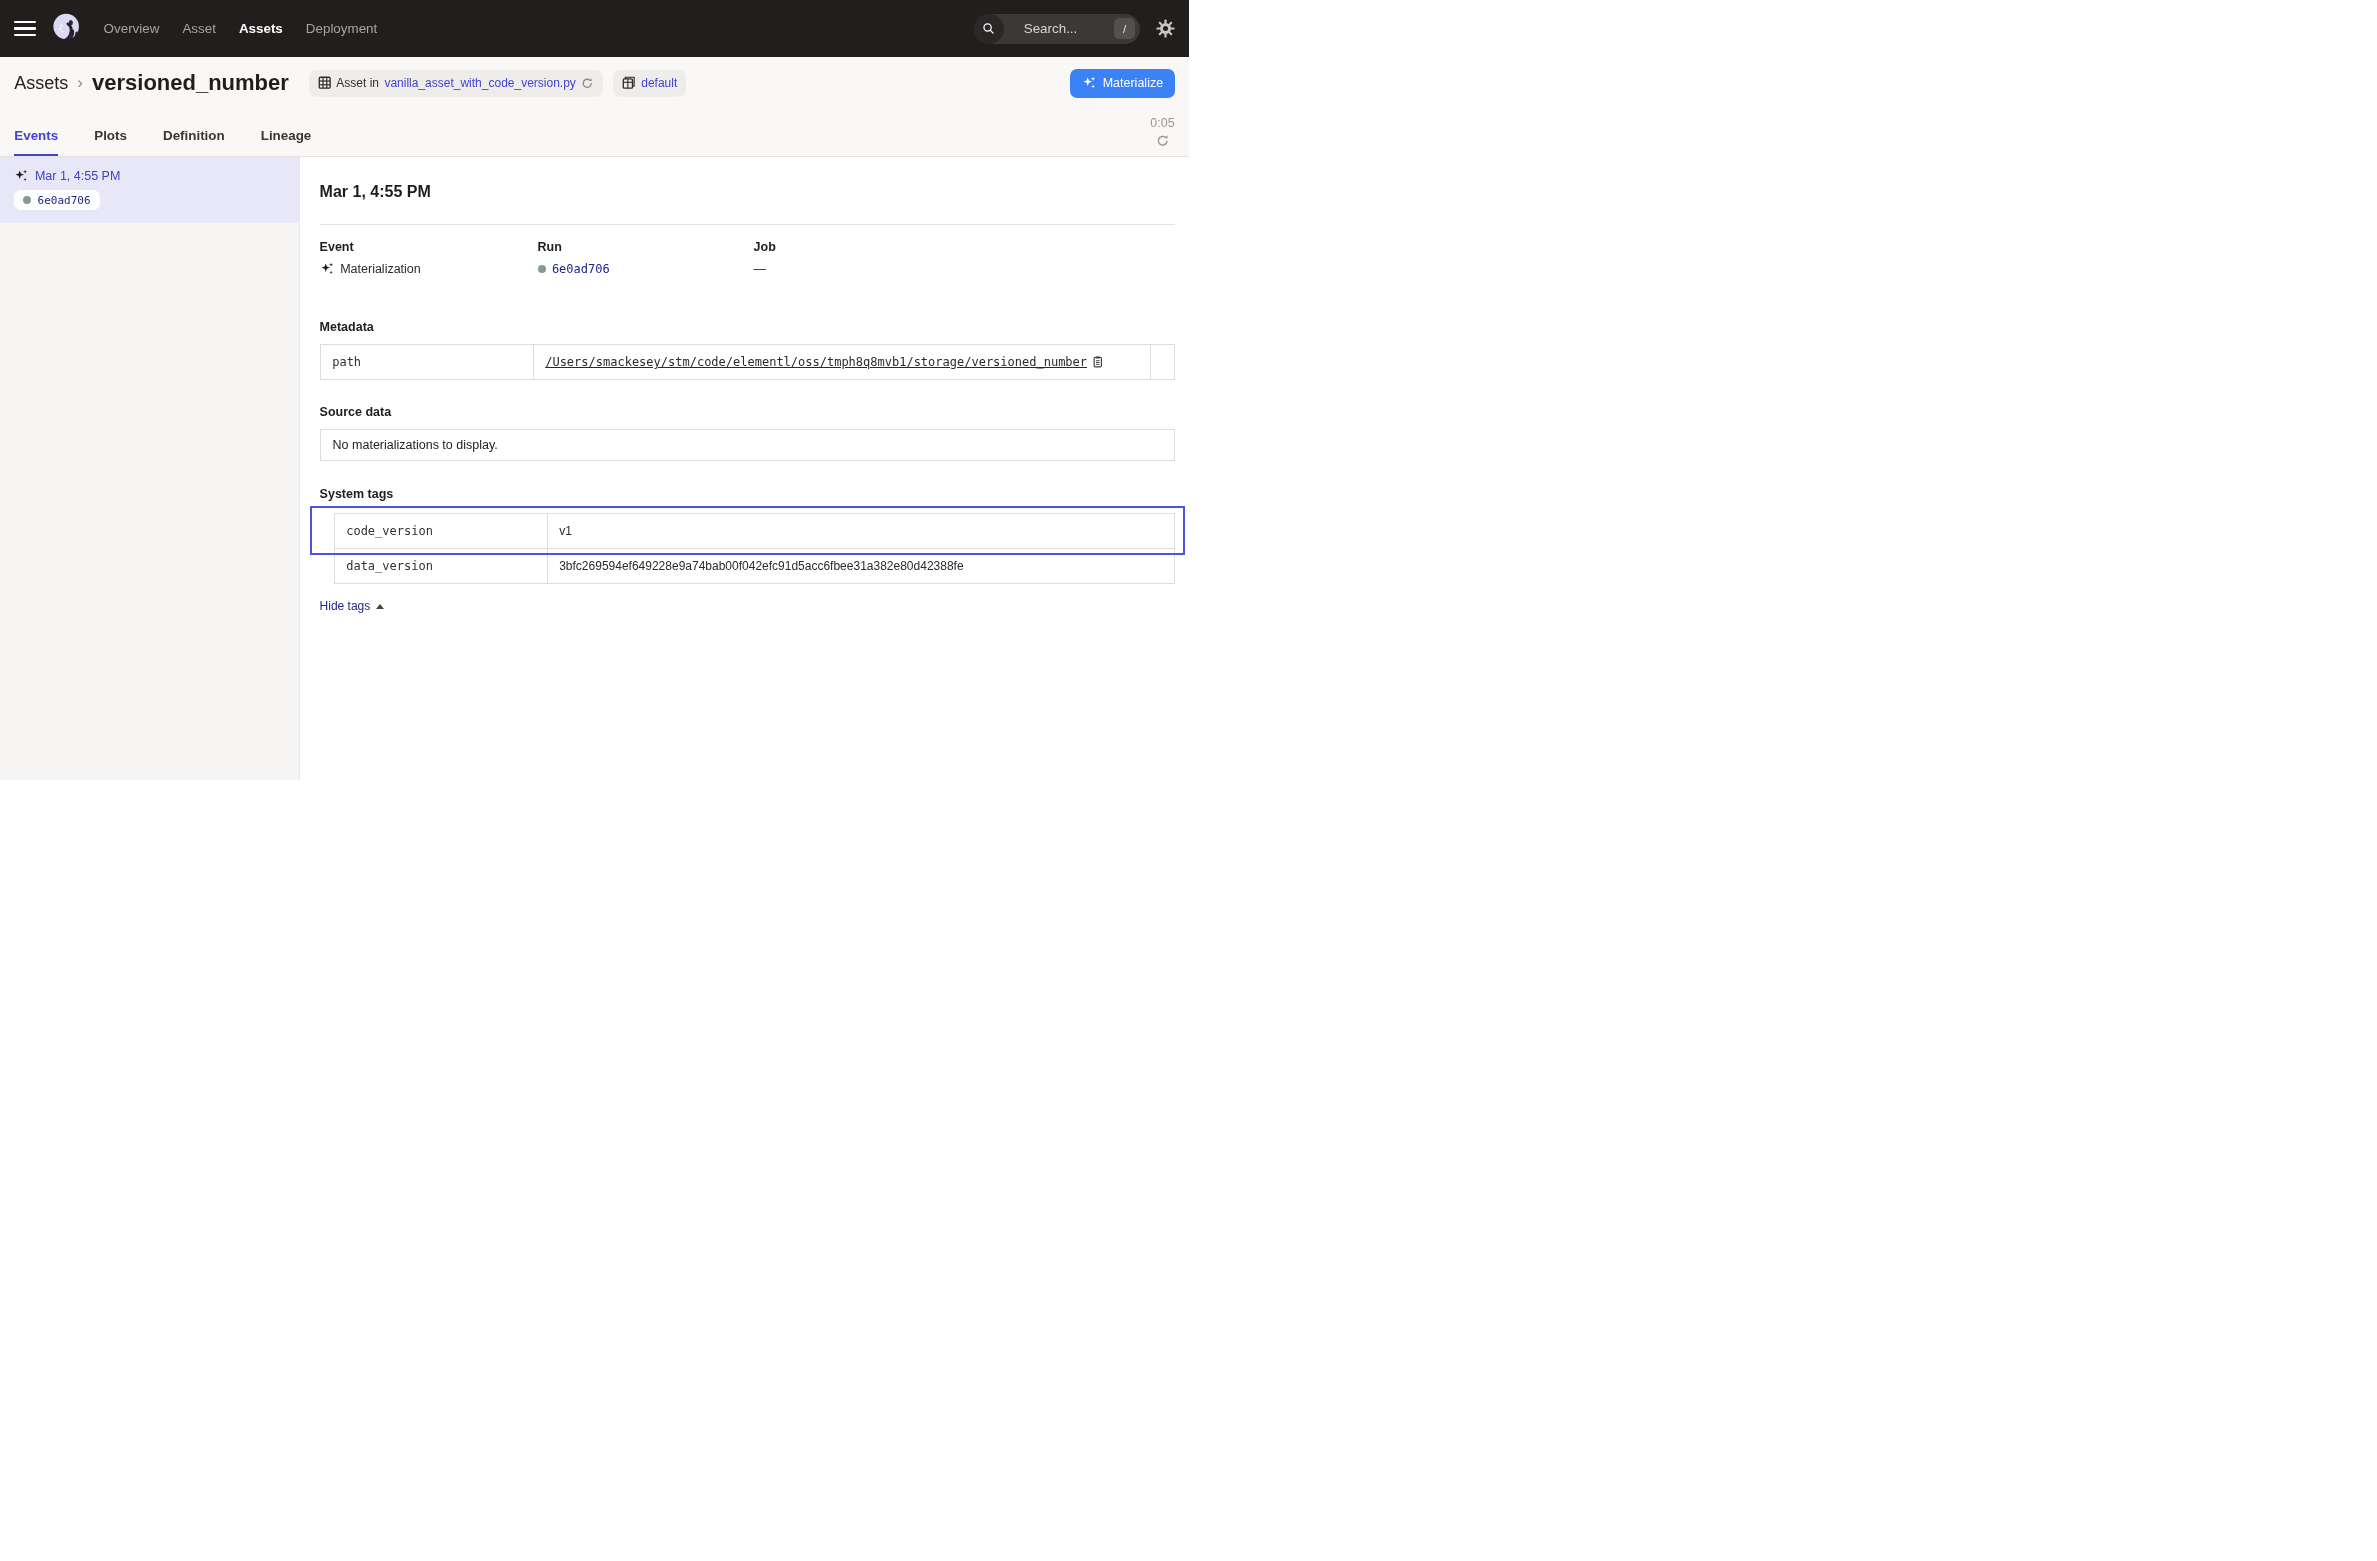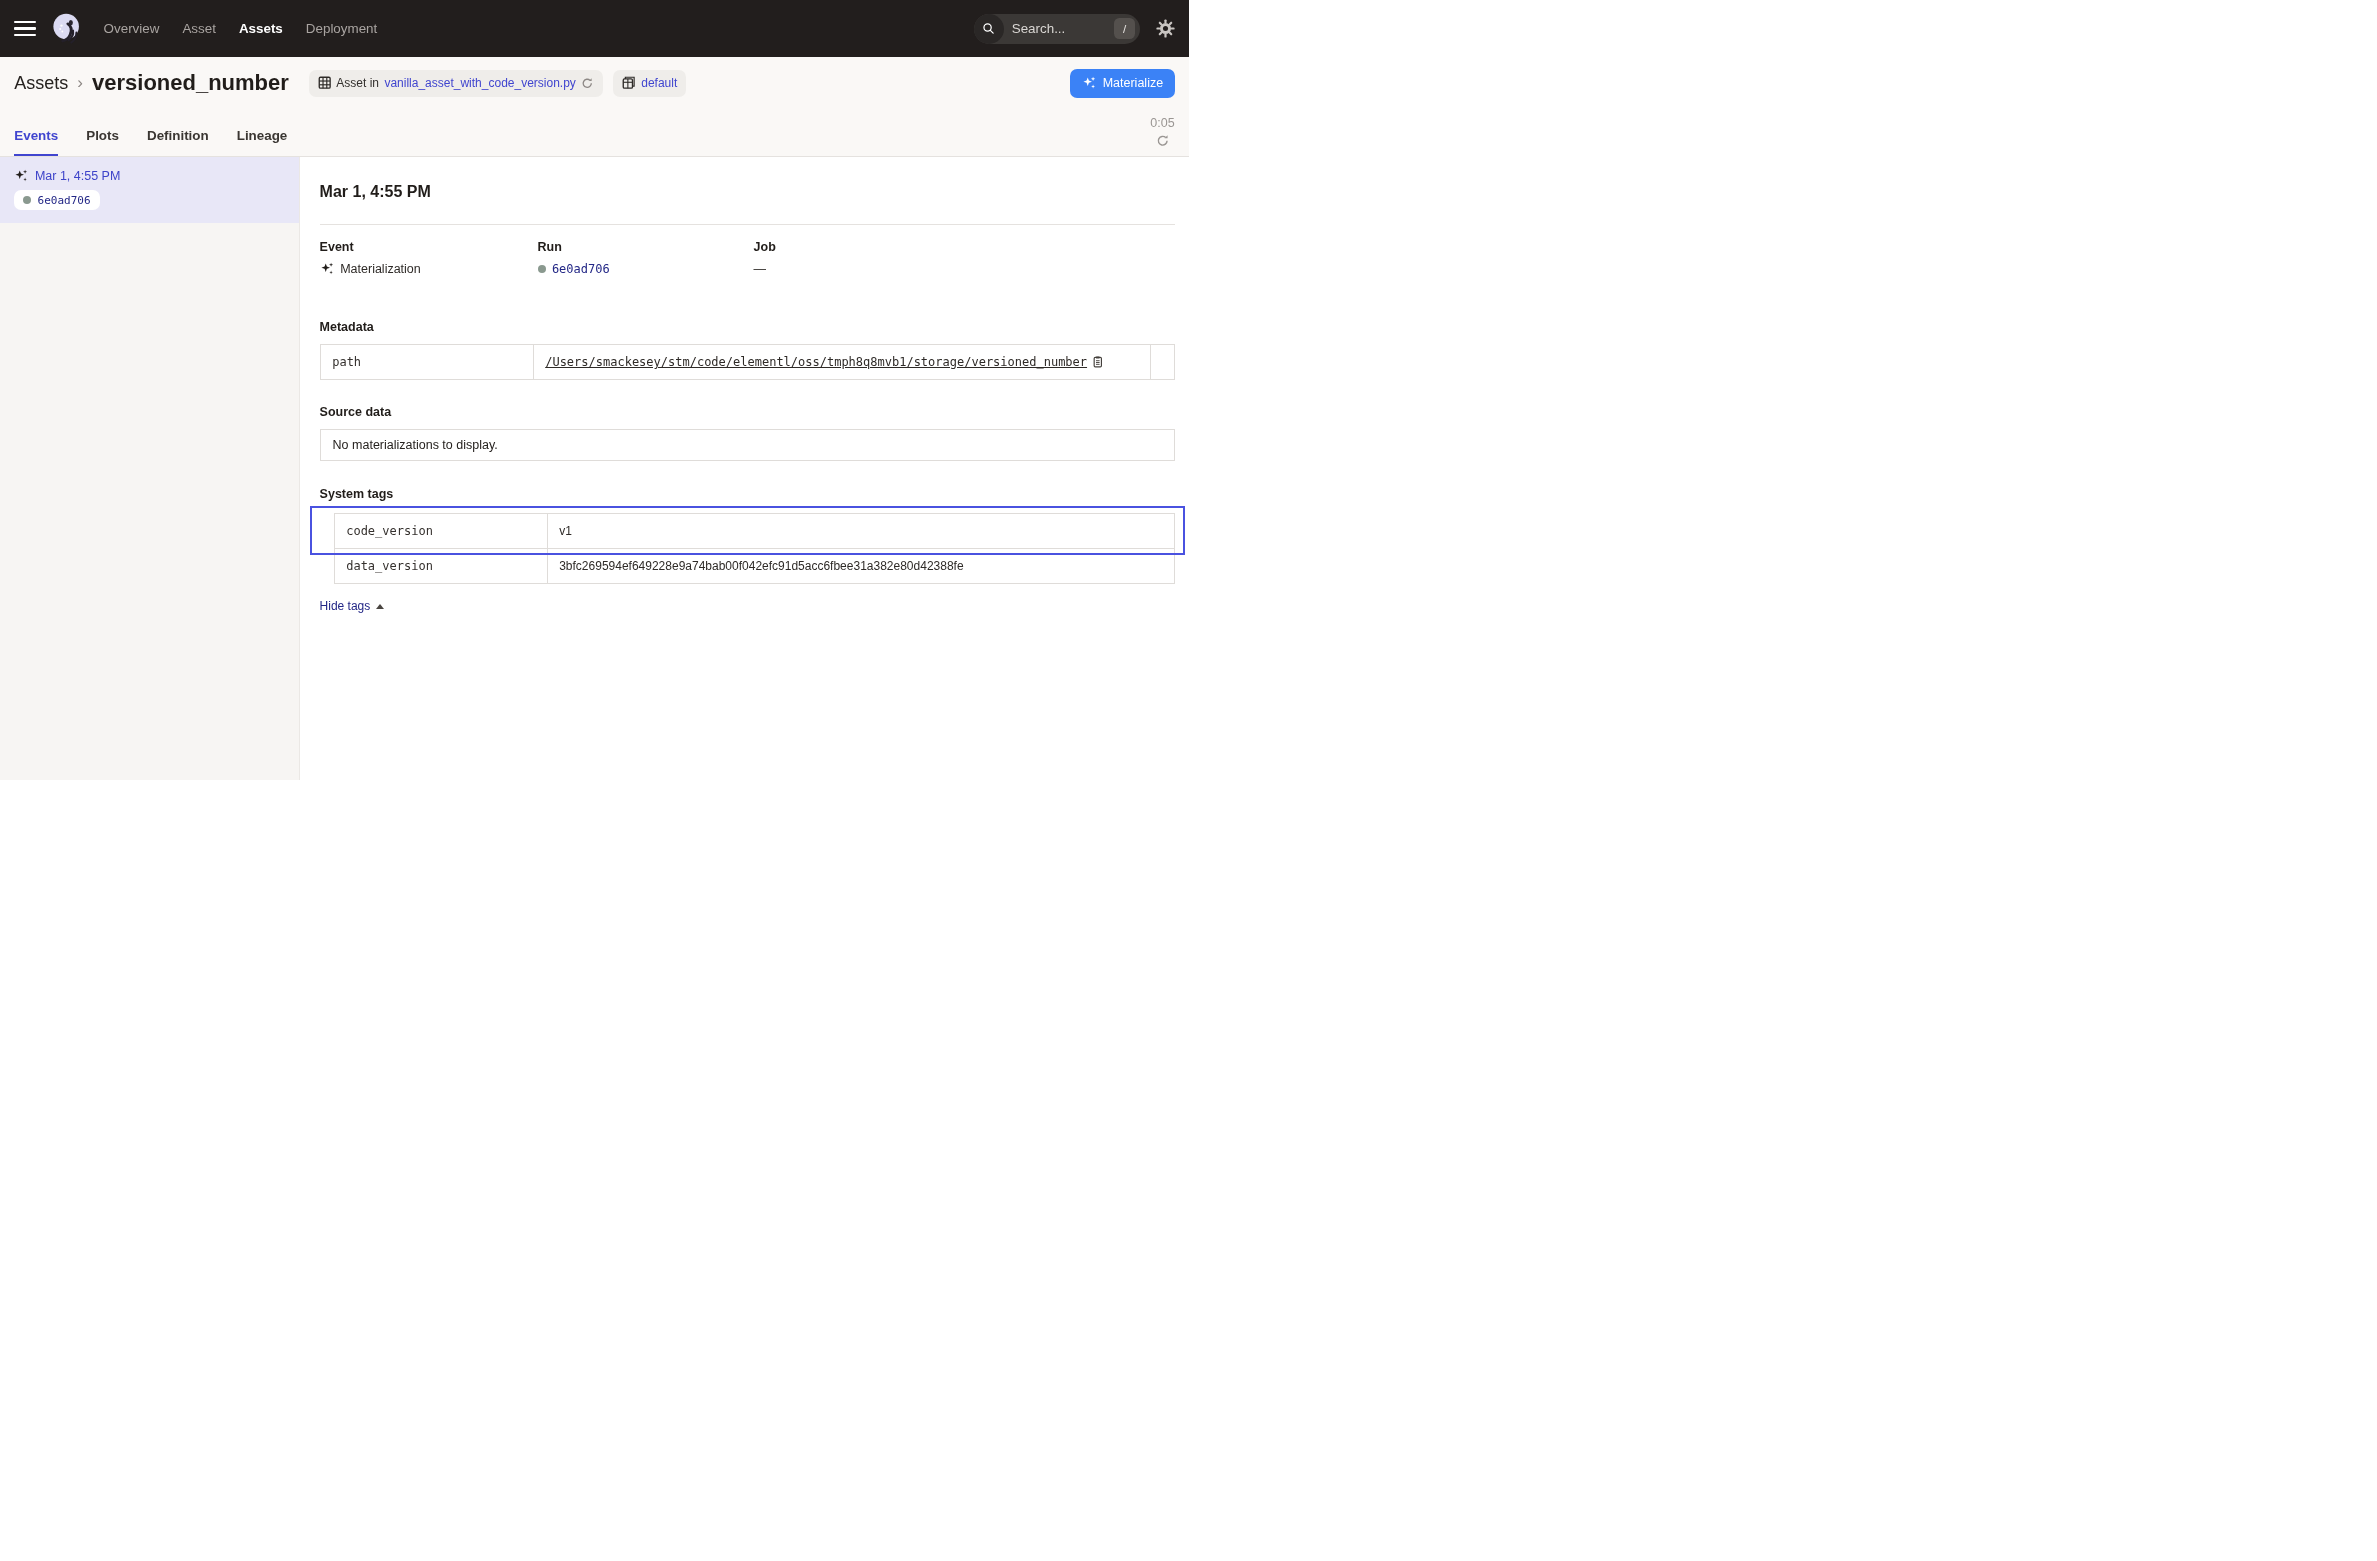--- a/index.html
+++ b/index.html
@@ -25,21 +25,21 @@
   .nav-link.active { color:#fff; font-weight:700; }
   .topbar .spacer { flex:1; }
   .search {
     width:166px; height:30px; border-radius:15px; background:#3B3836;
     display:flex; align-items:center; overflow:hidden;
   }
   .search-circle { width:30px; height:30px; border-radius:50%; background:#2A2726;
     display:flex; align-items:center; justify-content:center; flex:0 0 auto;}
   .search input {
     flex:1; min-width:0; background:transparent; border:none; outline:none;
-    color:#E8E5E2; font-size:13.4px; padding:0 5.4px 0 8px; font-family:inherit;
+    color:#E8E5E2; font-size:13.4px; padding:0 5.4px 0 8px; font-family:inherit;margin-left:12px;
   }
   .search input::placeholder { color:#D9D6D3; opacity:1; }
   .kbd { width:21.4px; height:21.4px; margin-right:4.5px; border-radius:5.4px; background:#54504D;
     color:#E6E3E0; font-size:11.6px; display:flex; align-items:center; justify-content:center; flex:0 0 auto;}
   .gear { margin-left:16px; display:flex; align-items:center; cursor:pointer; }
 
   
   .page-header { height:100px; background:#FAF8F6; border-bottom:0.9px solid #E5E2DF; position:relative; }
   .header-row1 { display:flex; align-items:center; padding:12.5px 14.3px 0 14.3px; gap:10.7px; }
   .breadcrumb { display:flex; align-items:center; gap:9px; margin-right:9px; }
@@ -48,21 +48,21 @@
   .breadcrumb h1 { font-size:22px; font-weight:700; color:#211D1A; }
   .pill { height:27px; border-radius:7.1px; background:#EFEDEA; display:flex; align-items:center;
     gap:5.4px; padding:0 9px; font-size:12px; color:#33302D; white-space:nowrap; }
   .pill a { color:#4045CF; text-decoration:none; }
   .materialize {
     position:absolute; top:11.6px; right:14.3px; height:29px; border:none; cursor:pointer;
     background:#3b82f6; color:#fff; border-radius:7.1px; display:flex; align-items:center;
     gap:6.3px; padding:0 11.6px; font-size:12.5px; font-family:inherit; font-weight:500;
   }
   .header-row2 { position:absolute; left:0; right:0; bottom:0; display:flex; align-items:flex-end; padding:0 14.3px; }
-  .tabs { display:flex; gap:28px;align-items:flex-end; }
+  .tabs { display:flex; gap:36px;align-items:flex-end; }
   .tab { font-size:13.4px; font-weight:600; color:#3A3632; text-decoration:none;
     padding-bottom:10.7px; border-bottom:2.7px solid transparent; }
   .tab.active { color:#4045CF; border-bottom-color:#4045CF; }
   .refresh { margin-left:auto; display:flex; align-items:center; gap:4px; padding-bottom:9px;
     color:#9A9693; font-size:12.5px;flex-direction:column; }
 
   
   .content { display:flex; height:623px; }
   .sidebar { width:300px; flex:0 0 auto; background:#F7F5F3; border-right:0.9px solid #EBE8E5; }
   .event-item { background:#E8E7F7; padding:11.6px 14.3px 12.5px 14.3px; cursor:pointer; }

